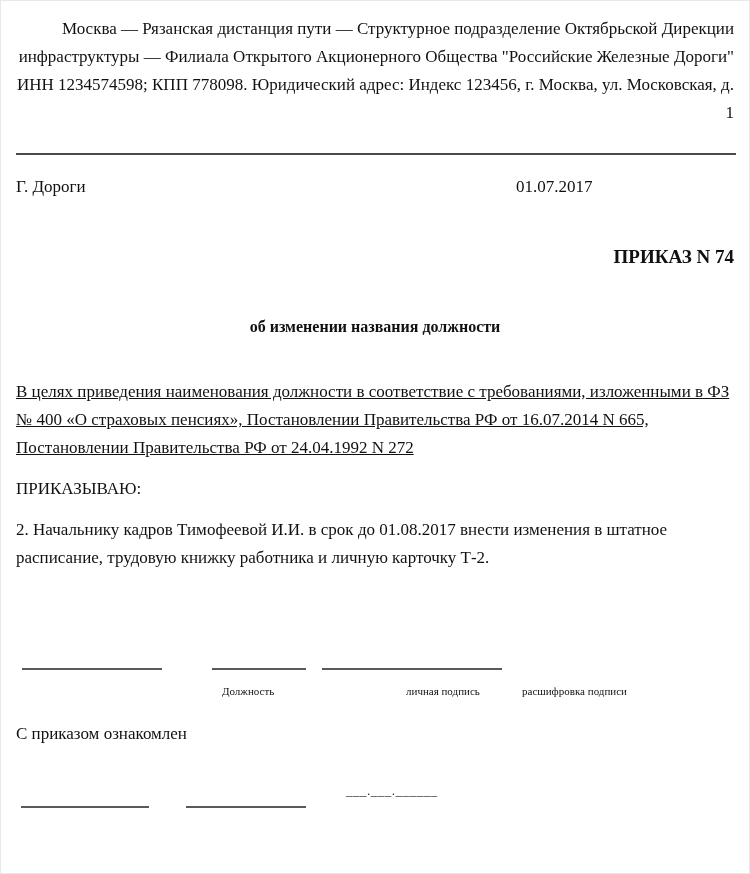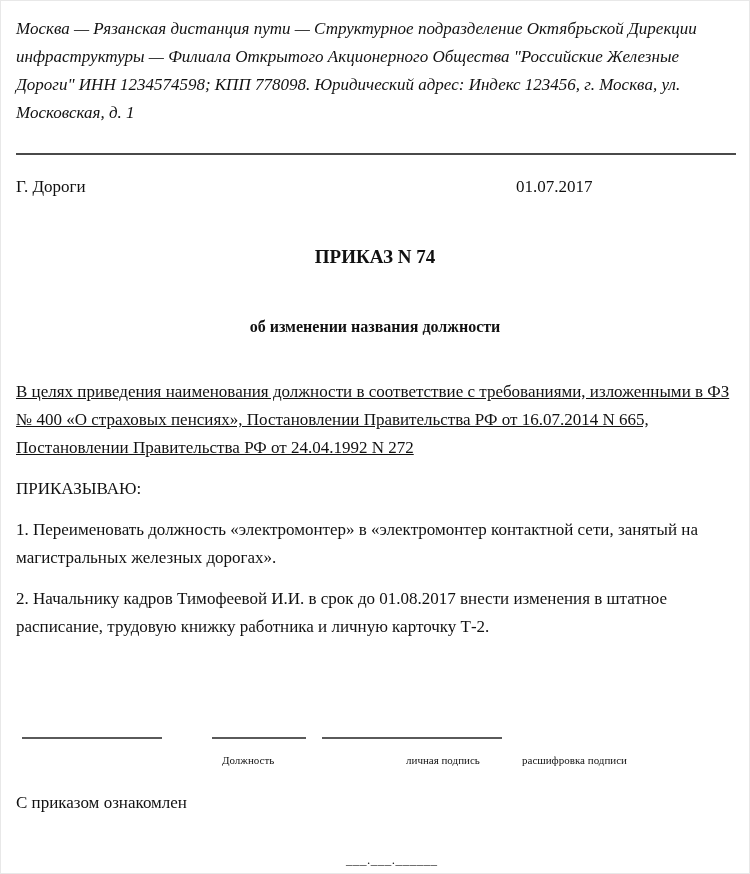--- a/index.html
+++ b/index.html
@@ -16,22 +16,21 @@
     border: 1px solid #e8e8e8;
     padding: 14px 15px 0 15px;
     font-family: "Liberation Serif", "DejaVu Serif", serif;
     font-size: 17px;
     line-height: 1.65;
     color: #111111;
     overflow: hidden;
   }
   p { margin: 0; }
   .header-par {
-    text-align: left;
-    font-style: italic;
+    text-align: right;
   }
   .rule {
     border: none;
     border-top: 2px solid #4a4a4a;
     margin: 26px 0 0 0;
     width: 720px;
   }
   .city-row {
     position: relative;
     margin-top: 18px;
@@ -42,21 +41,21 @@
     left: 0;
     top: 0;
   }
   .date {
     position: absolute;
     left: 500px;
     top: 0;
   }
   .doc-title {
     margin-top: 40px;
-    text-align: center;
+    text-align: right;
     font-weight: bold;
     font-size: 19px;
   }
   .doc-subtitle {
     margin-top: 41px;
     text-align: center;
     font-weight: bold;
     font-size: 16px;
   }
   .preamble {
@@ -129,21 +128,20 @@
   </div>
 
   <p class="doc-title">ПРИКАЗ N 74</p>
 
   <p class="doc-subtitle">об изменении названия должности</p>
 
   <p class="preamble">В целях приведения наименования должности в соответствие с требованиями, изложенными в ФЗ № 400 «О страховых пенсиях», Постановлении Правительства РФ от 16.07.2014 N 665, Постановлении Правительства РФ от 24.04.1992 N 272</p>
 
   <p class="decree-word">ПРИКАЗЫВАЮ:</p>
 
-  <p class="order-item">1. Переименовать должность «электромонтер» в «электромонтер контактной сети, занятый на магистральных железных дорогах».</p>
 
   <p class="order-item">2. Начальнику кадров Тимофеевой И.И. в срок до 01.08.2017 внести изменения в штатное расписание, трудовую книжку работника и личную карточку Т-2.</p>
 
   <div class="sig-row">
     <span class="blank blank-position"></span>
     <span class="blank blank-signature"></span>
     <span class="blank blank-transcript"></span>
   </div>
 
   <div class="sig-labels">

